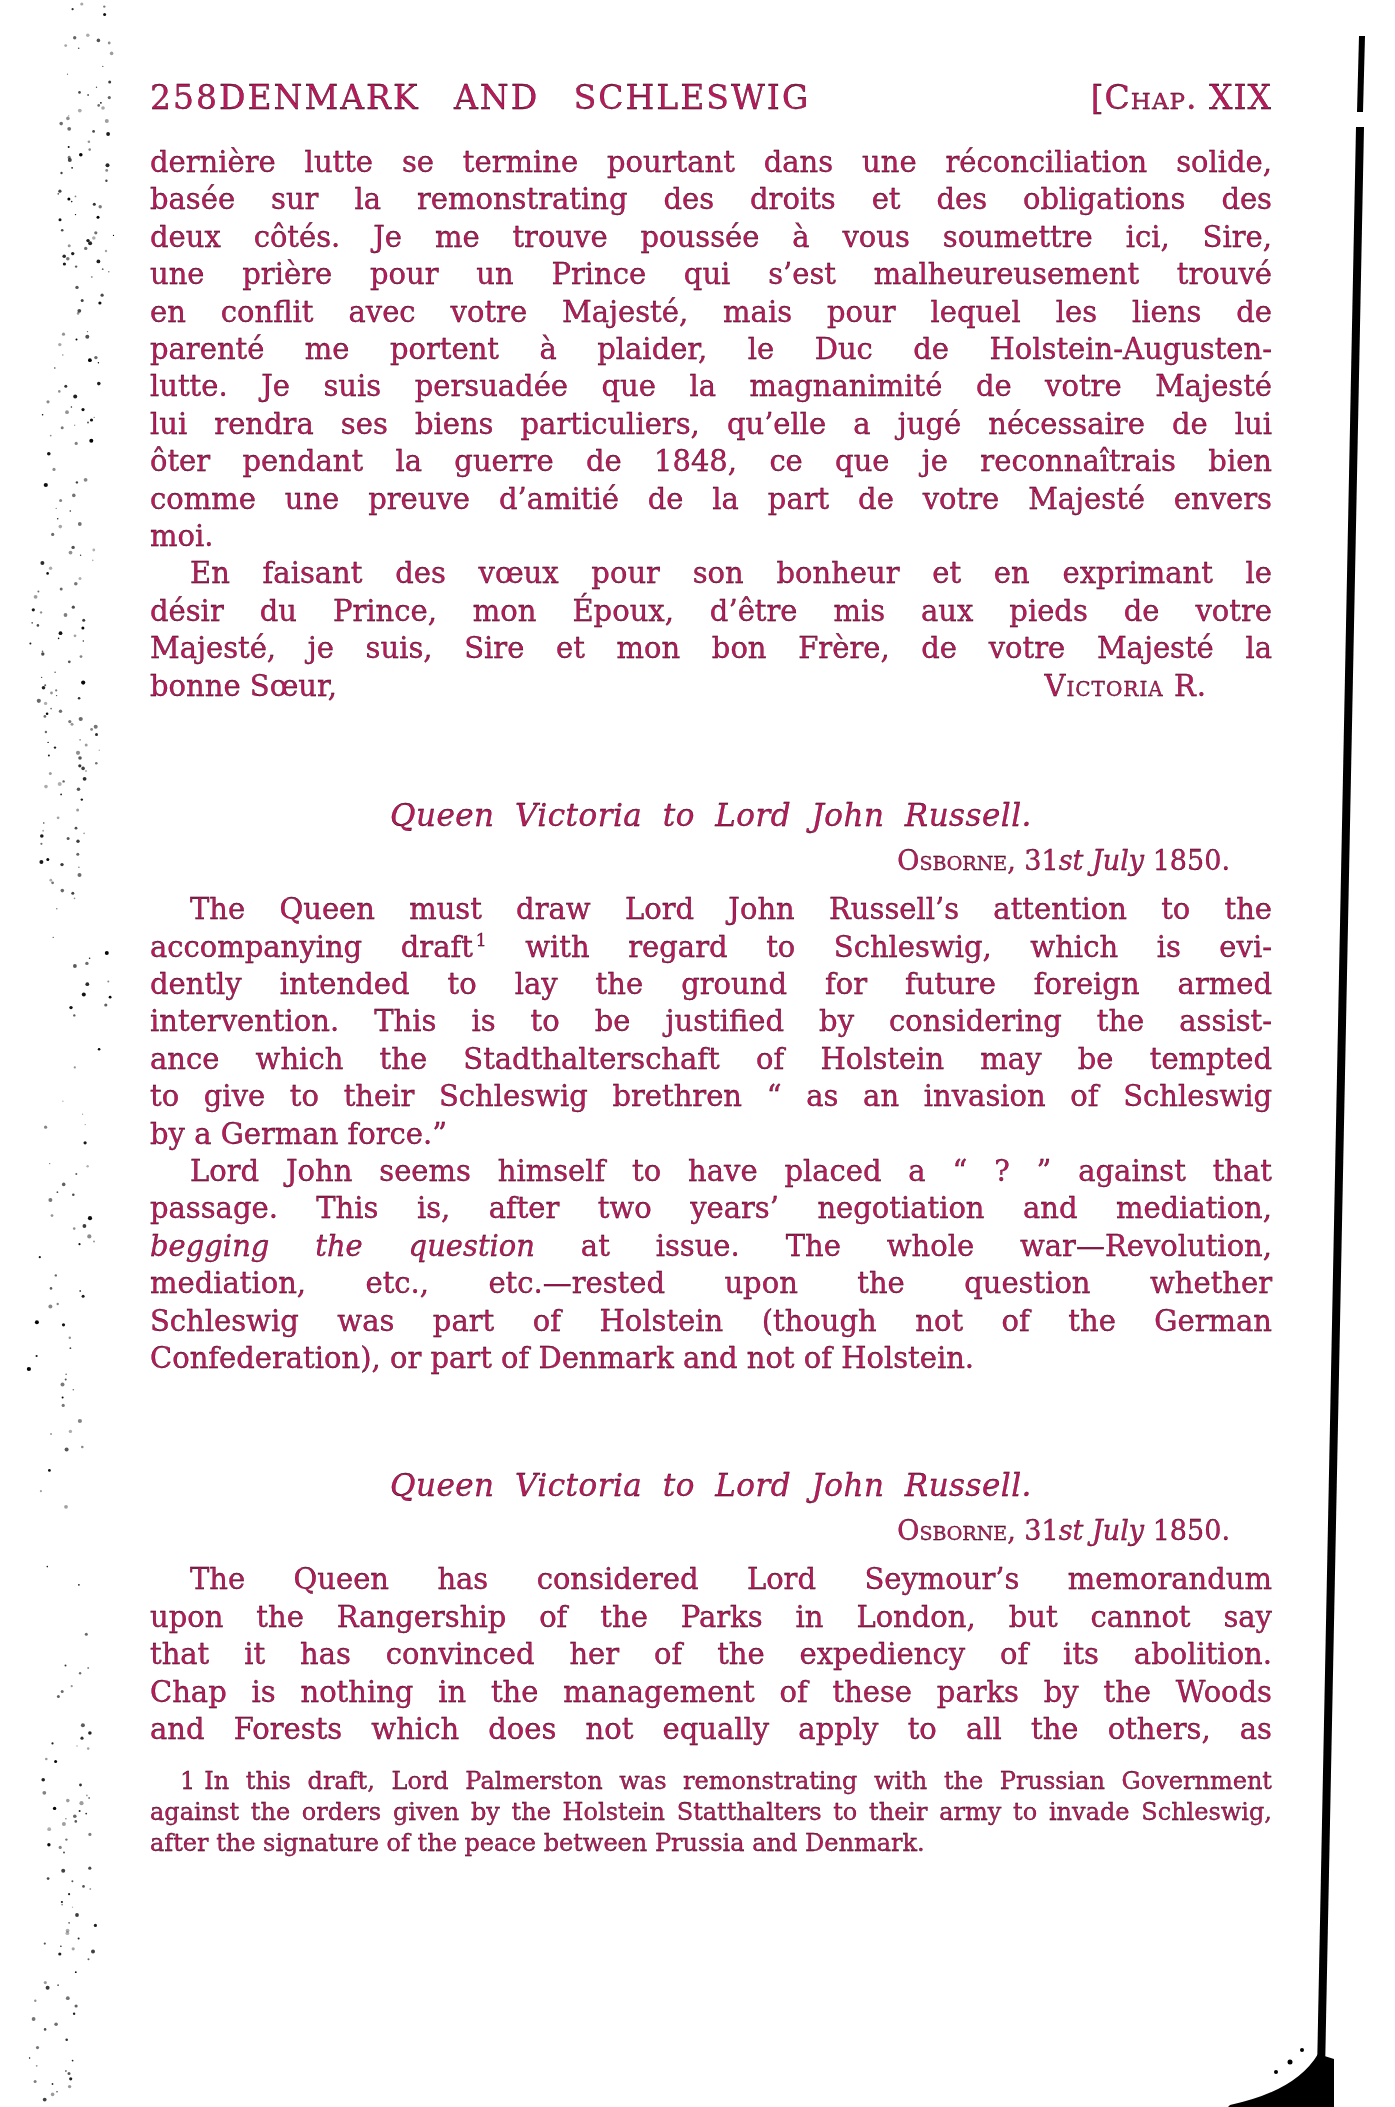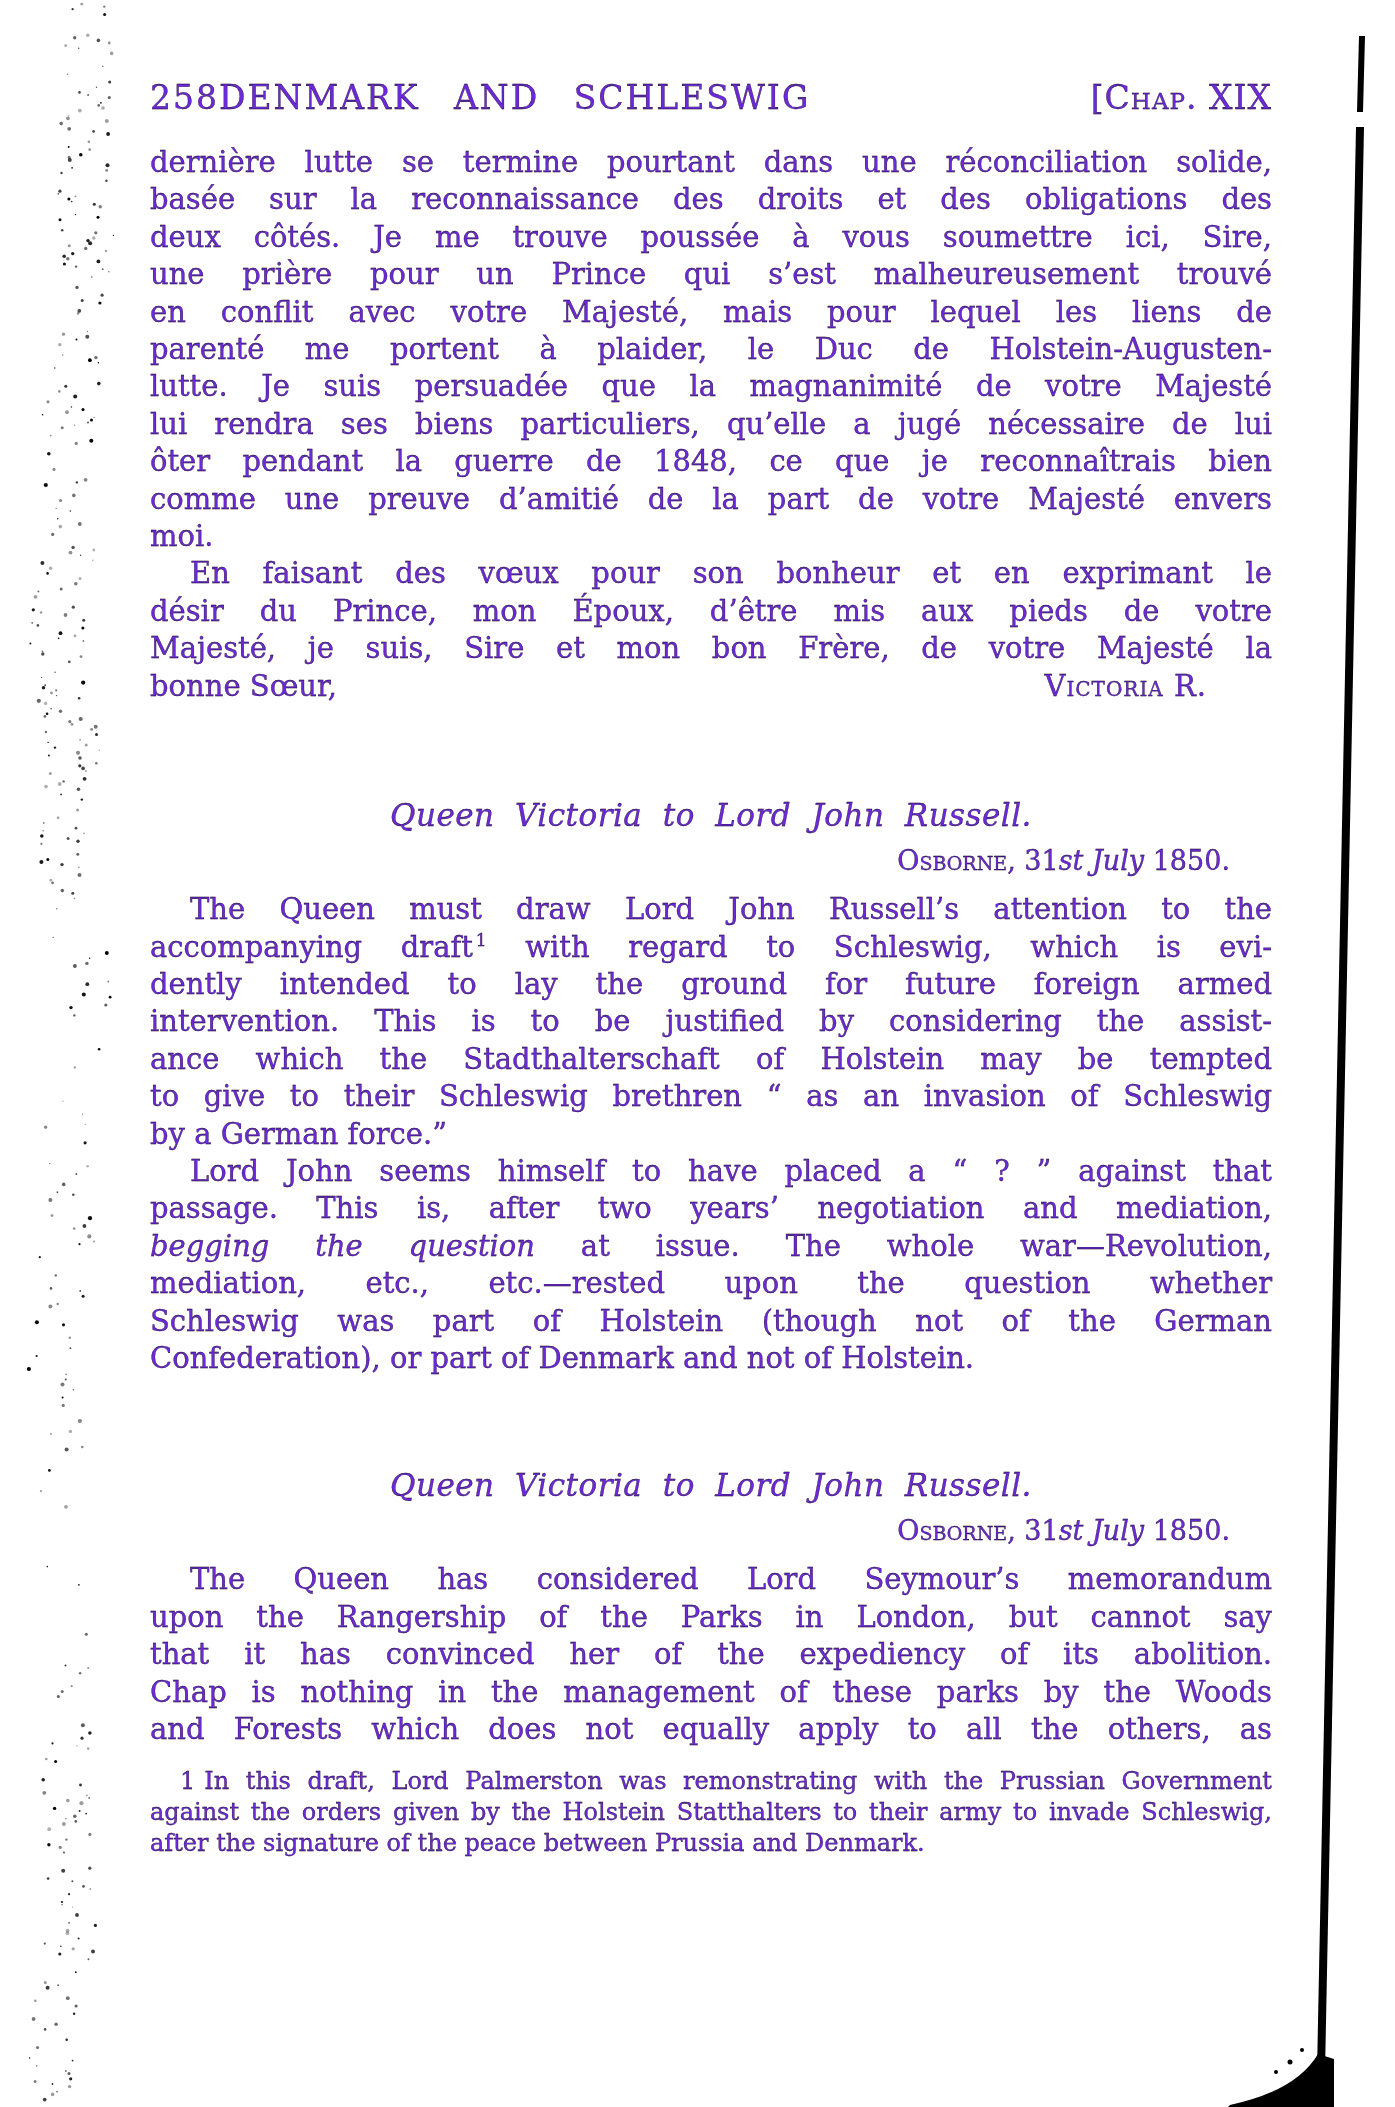--- a/index.html
+++ b/index.html
@@ -2,21 +2,21 @@
 <html><head>
 <meta charset="utf-8">
 <style>
   html,body{margin:0;padding:0;background:#e8e8e8;}
   .page{
     position:relative;
     width:1395px;height:2107px;
     background:#ffffff;
     overflow:hidden;
     font-family:"DejaVu Serif","Liberation Serif",serif;
-    color:#6d28d9;
+    color:#be185d;
     -webkit-text-stroke:0.3px #000;
   }
   .edge-svg,.noise-svg{position:absolute;left:0;top:0;width:1395px;height:2107px;pointer-events:none;}
   .text-col{position:absolute;left:150px;top:78px;width:1122px;}
   .page-header{display:flex;align-items:baseline;font-size:33px;line-height:40px;}
   .page-num{flex:0 0 auto;letter-spacing:2px;}
   .run-title{flex:1 1 auto;text-align:left;word-spacing:22px;letter-spacing:2px;}
   .chap{flex:0 0 auto;font-variant:small-caps;letter-spacing:1px;}
   .para{margin:0;}
   .p1{margin-top:26px;}
@@ -411,21 +411,21 @@
   <div class="text-col">
 
     <div class="page-header">
       <span class="page-num">258</span>
       <span class="run-title">DENMARK AND SCHLESWIG</span>
       <span class="chap">[Chap. XIX</span>
     </div>
 
     <div class="para p1">
       <div class="line jl">dernière lutte se termine pourtant dans une réconciliation solide,</div>
-      <div class="line jl">basée sur la reconnaissance des droits et des obligations des</div>
+      <div class="line jl">basée sur la remonstrating des droits et des obligations des</div>
       <div class="line jl">deux côtés. Je me trouve poussée à vous soumettre ici, Sire,</div>
       <div class="line jl">une prière pour un Prince qui s’est malheureusement trouvé</div>
       <div class="line jl">en conflit avec votre Majesté, mais pour lequel les liens de</div>
       <div class="line jl">parenté me portent à plaider, le Duc de Holstein-Augusten-</div>
       <div class="line jl">lutte. Je suis persuadée que la magnanimité de votre Majesté</div>
       <div class="line jl">lui rendra ses biens particuliers, qu’elle a jugé nécessaire de lui</div>
       <div class="line jl">ôter pendant la guerre de 1848, ce que je reconnaîtrais bien</div>
       <div class="line jl">comme une preuve d’amitié de la part de votre Majesté envers</div>
       <div class="line ll">moi.</div>
     </div>

